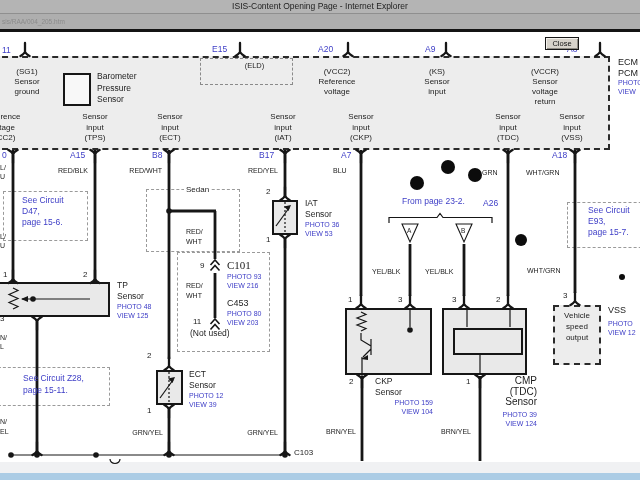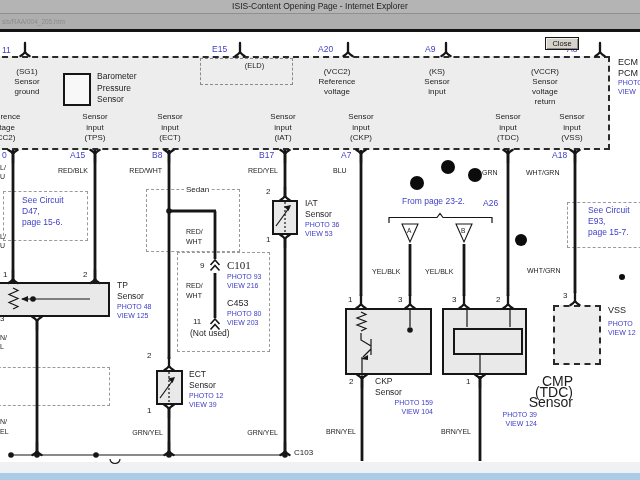--- a/index.html
+++ b/index.html
@@ -242,31 +242,36 @@
     <div class="lbl" style="left: 305px; top: 220px; font-size: 7px; line-height: 9px; color: rgb(61, 61, 198);">PHOTO 36
 VIEW 53</div>
     <div class="lbl" style="left: 189px; top: 369px; font-size: 8.5px; line-height: 10.5px; color: rgb(28, 28, 28);">ECT
 Sensor</div>
     <div class="lbl" style="left: 189px; top: 391px; font-size: 7px; line-height: 9px; color: rgb(61, 61, 198);">PHOTO 12
 VIEW 39</div>
     <div class="lbl" style="left: 375px; top: 376px; font-size: 8.5px; line-height: 10.5px; color: rgb(28, 28, 28); width: 58px; ">CKP
 Sensor</div>
     <div class="lbl" style="left: 375px; top: 398px; font-size: 7px; line-height: 9px; color: rgb(61, 61, 198); width: 58px; text-align: right;">PHOTO 159
 VIEW 104</div>
-    <div class="lbl" style="left: 479px; top: 376px; font-size: 14px; line-height: 10.5px; color: rgb(28, 28, 28); width: 58px; text-align: right; padding-left: 36px;">CMP
+    <div class="lbl" style="left: 479px; top: 376px; font-size: 10px; line-height: 10.5px; color: rgb(28, 28, 28); width: 58px; text-align: right;">CMP
 (TDC)
 Sensor</div>
     <div class="lbl" style="left: 479px; top: 410px; font-size: 7px; line-height: 9px; color: rgb(61, 61, 198); width: 58px; text-align: right;">PHOTO 39
 VIEW 124</div>
     <div class="lbl" style="left: 608px; top: 306px; font-size: 9px; line-height: 9.5px; color: rgb(28, 28, 28);">VSS</div>
     <div class="lbl" style="left: 608px; top: 319px; font-size: 7px; line-height: 9px; color: rgb(61, 61, 198);">PHOTO
 VIEW 12</div>
+    <div class="lbl" style="left: 553px; top: 310px; font-size: 8px; line-height: 11px; color: rgb(28, 28, 28); width: 48px; text-align: center;">Vehicle
+speed
+output</div>
     <div class="lbl" style="left: 22px; top: 195px; font-size: 8.5px; line-height: 11px; color: rgb(61, 61, 198);">See Circuit
 D47,
 page 15-6.</div>
+    <div class="lbl" style="left: 23px; top: 373px; font-size: 8.5px; line-height: 11.5px; color: rgb(61, 61, 198);">See Circuit Z28,
+page 15-11.</div>
     <div class="lbl" style="left: 588px; top: 205px; font-size: 8.5px; line-height: 11px; color: rgb(61, 61, 198);">See Circuit
 E93,
 page 15-7.</div>
     <div class="lbl" style="left: 402px; top: 197px; font-size: 8.5px; line-height: 9.5px; color: rgb(61, 61, 198);">From page 23-2.</div>
     <div class="lbl" style="left: 184px; top: 185px; font-size: 8px; line-height: 9.5px; color: rgb(28, 28, 28); background: rgb(255, 255, 255); padding: 0px 2px;">Sedan</div>
     <div class="lbl" style="left: 227px; top: 261px; font-size: 11px; line-height: 9.5px; color: rgb(28, 28, 28); font-family: Liberation Serif, serif;">C101</div>
     <div class="lbl" style="left: 227px; top: 273px; font-size: 7px; line-height: 8.5px; color: rgb(61, 61, 198);">PHOTO 93
 VIEW 216</div>
     <div class="lbl" style="left: 227px; top: 299px; font-size: 9px; line-height: 9.5px; color: rgb(28, 28, 28);">C453</div>
     <div class="lbl" style="left: 227px; top: 310px; font-size: 7px; line-height: 8.5px; color: rgb(61, 61, 198);">PHOTO 80

